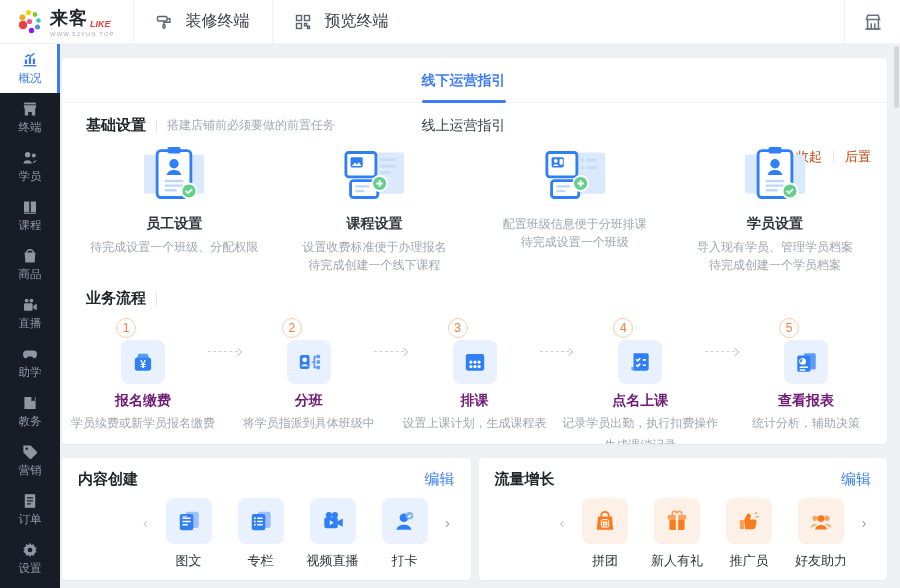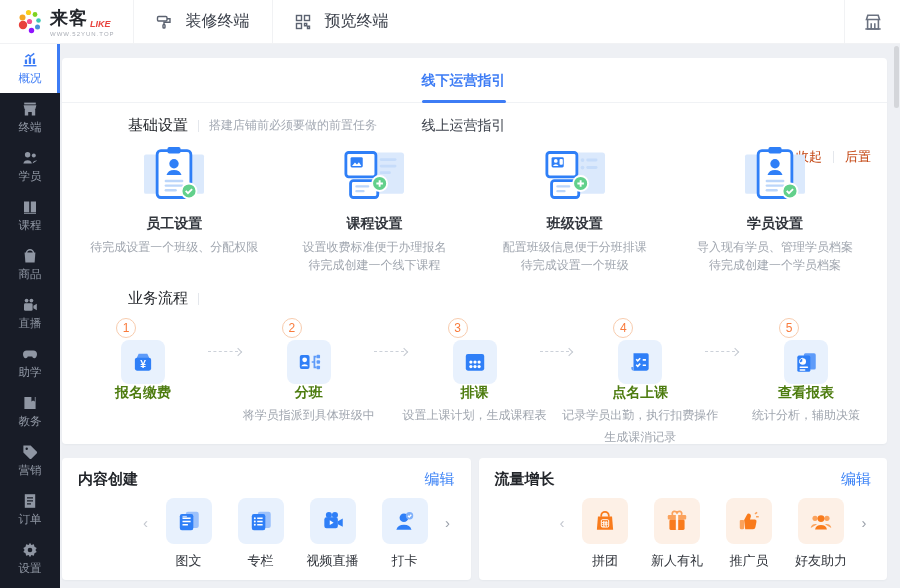--- a/index.html
+++ b/index.html
@@ -43,39 +43,39 @@
   .tab { padding:0 9px; margin-right:22px; font-size:14px; color:#3c414b; height:45px; line-height:45px;
          position:relative; cursor:pointer; }
   .tab.active { color:#3d7cf5; font-weight:700; }
   .tab.active::after { content:""; position:absolute; left:9px; right:9px; bottom:0; height:3px;
                        background:#3d7cf5; border-radius:2px; }
   .tab-actions { margin-left:auto; display:flex; align-items:center; }
   .tab-link { font-size:13px; color:#c2410c; cursor:pointer; }
   .tab-sep { width:1px; height:12px; background:#e4e7ec; margin:0 11px; }
 
   .section-head { display:flex; align-items:center; padding:13px 24px 0; }
-  .sec-title { font-size:15px; font-weight:400; color:#23262b;margin-left:42px; }
+  .sec-title { font-size:15px; font-weight:700; color:#23262b; }
   .sec-divider { width:1px; height:12px; background:#e4e7ec; margin:0 10px; }
   .sec-sub { font-size:12px; color:#a3a9b3; }
 
   .setup-grid { display:flex; padding:8px 12px 2px; }
   .setup-item { flex:1; text-align:center; cursor:pointer; }
   .setup-illus { width:80px; height:60px; margin:2px auto 6px; }
   .setup-name { font-size:14px; color:#32363d; font-weight:600; margin-bottom:5px; }
   .setup-desc { font-size:12px; color:#a0a6af; line-height:18px; }
 
   .flow-row { display:flex; align-items:flex-start; padding:10px 22px 0; }
   .flow-step { width:118px; display:flex; flex-direction:column; align-items:center; cursor:pointer; }
   .step-num { width:20px; height:20px; border-radius:50%; border:1px solid #f8ccae; background:#fff;
               color:#f97b3c; font-size:12px; line-height:18px; text-align:center; margin-left:-34px;
               margin-bottom:2px; }
   .step-tile { width:44px; height:44px; border-radius:8px; background:#e8f1fd;
                display:flex; align-items:center; justify-content:center; }
   .step-tile svg { width:26px; height:26px; }
-  .step-name { font-size:14px; color:#4d7c0f; font-weight:600; margin-top:0; }
+  .step-name { font-size:14px; color:#701a75; font-weight:600; margin-top:8px; }
   .step-desc { width:190px; margin-left:0; font-size:12px; color:#a0a6af; line-height:18px; margin-top:4px; text-align:center; }
   .flow-conn { flex:1; min-width:18px; border-top:1px dashed #ccd1d9; margin:33px 12px 0 6px; position:relative; }
   .flow-conn::after { content:""; position:absolute; right:-3px; top:-3.5px; width:5px; height:5px;
                       border:solid #c3c8d0; border-width:1.4px 1.4px 0 0; transform:rotate(45deg); }
 
   .bottom-row { display:flex; gap:8px; margin-top:14px; height:122px; }
   .mini-card { flex:1; background:#fff; border-radius:4px; padding:12px 16px 0; box-shadow:0 1px 2px rgba(31,41,55,.04); }
   .mini-head { display:flex; justify-content:space-between; align-items:center; }
   .mini-title { font-size:15px; font-weight:700; color:#23262b; }
   .edit-link { font-size:15px; color:#3b82f6; cursor:pointer; }
@@ -320,21 +320,20 @@
             <path d="M16.5 22.5a3.2 3 0 0 1 6 0z" fill="#fff"></path>
             <rect x="23.5" y="15" width="3.5" height="6" rx="1" fill="#fff"></rect>
             <rect x="15" y="38" width="29" height="18" rx="3" fill="#fff" stroke="#2f7ff7" stroke-width="3"></rect>
             <g fill="#bcd6fa">
                 <rect x="20" y="43" width="15" height="2.4" rx="1.2"></rect>
                 <rect x="20" y="48" width="10" height="2.4" rx="1.2"></rect>
               </g>
             <circle cx="46" cy="41" r="8" fill="#62d08b" stroke="#fff" stroke-width="2"></circle>
             <path d="M46 37.5v7M42.5 41h7" stroke="#fff" stroke-width="2" fill="none"></path>
           </svg>
-          <div class="setup-name">班级设置</div>
           <div class="setup-desc">配置班级信息便于分班排课</div>
           <div class="setup-desc">待完成设置一个班级</div>
         </div>
 
         <div class="setup-item">
           <svg class="setup-illus" viewBox="0 0 80 64">
             <rect x="8" y="10" width="13" height="42" rx="2" fill="#dbe9fc"></rect>
             <rect x="59" y="10" width="13" height="42" rx="2" fill="#dbe9fc"></rect>
             <rect x="22" y="6" width="36" height="50" rx="4" fill="#fff" stroke="#2f7ff7" stroke-width="3"></rect>
             <rect x="33" y="2" width="14" height="7" rx="2" fill="#2f7ff7"></rect>
@@ -364,20 +363,21 @@
         <div class="flow-step">
           <div class="step-num">1</div>
           <div class="step-tile">
             <svg viewBox="0 0 24 24">
               <path d="M6.2 8.2 8 4.4h8l1.8 3.8z" fill="#5e9bf9"></path>
               <rect x="4.5" y="8" width="15" height="12" rx="2" fill="#2f7ff7"></rect>
               <text x="12" y="17.4" font-size="9.5" font-weight="bold" fill="#fff" text-anchor="middle">¥</text>
             </svg>
           </div>
           <div class="step-name">报名缴费</div>
+          <div class="step-desc">学员续费或新学员报名缴费</div>
         </div>
         <div class="flow-conn"></div>
 
         <div class="flow-step">
           <div class="step-num">2</div>
           <div class="step-tile">
             <svg viewBox="0 0 24 24">
               <rect x="3.5" y="5.5" width="9" height="13" rx="1.8" fill="#2f7ff7"></rect>
               <circle cx="8" cy="10" r="2.2" fill="#fff"></circle>
               <path d="M4.8 16a3.4 3 0 0 1 6.4 0z" fill="#fff"></path>

